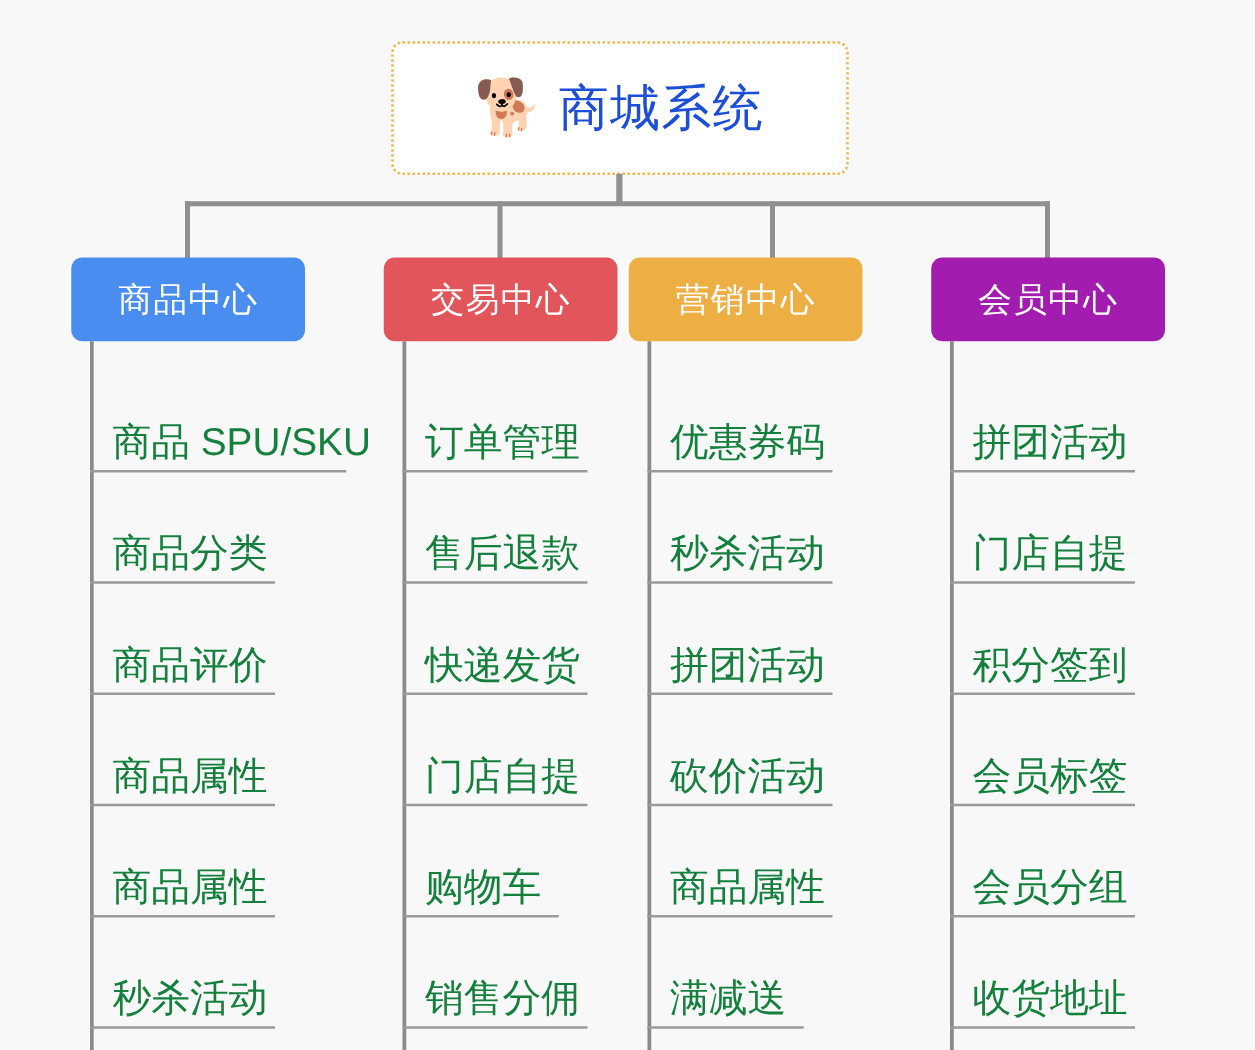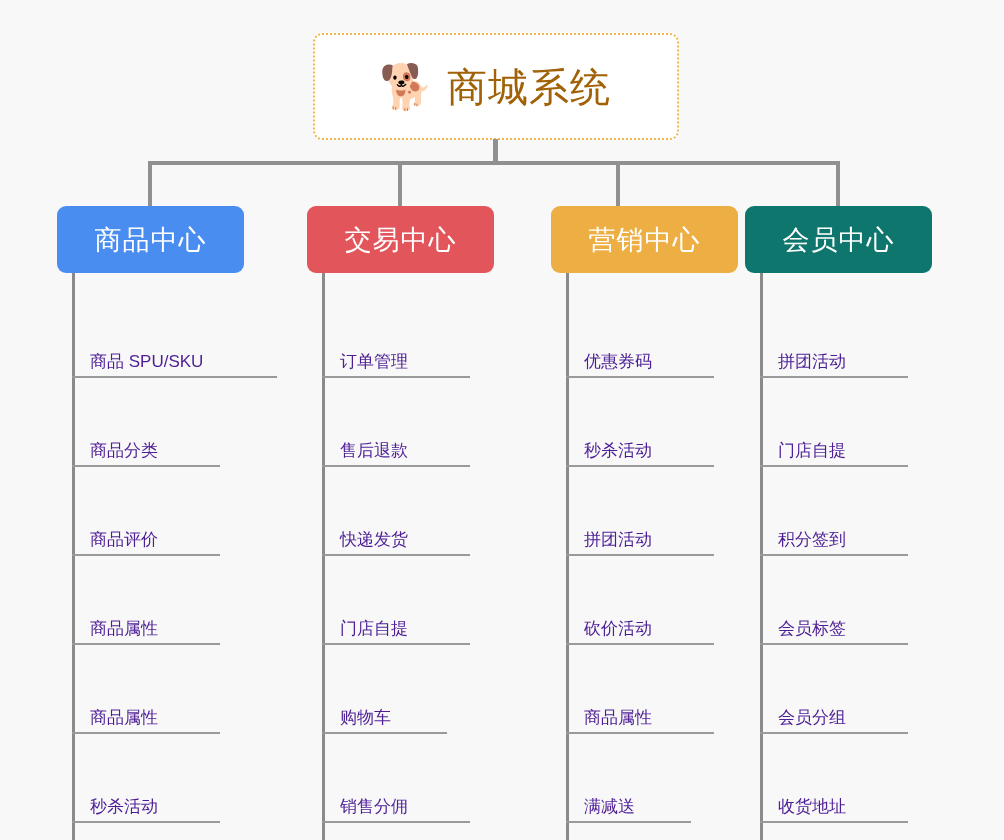--- a/index.html
+++ b/index.html
@@ -42,21 +42,21 @@
     font-size: 44px;
     line-height: 1;
     width: 52px;
     height: 52px;
     display: flex;
     align-items: center;
     justify-content: center;
   }
   .root-title {
     font-size: 40px;
-    color: #a16207;
+    color: #1d4ed8;
     letter-spacing: 1px;
     line-height: 1;
     white-space: nowrap;
   }
 
   
   .conn {
     position: absolute;
     background: #909090;
   }
@@ -82,21 +82,21 @@
   .conn-drop.d3 { left: 616px; }
   .conn-drop.d4 { left: 836px; }
 
   
   .branch {
     position: absolute;
     top: 206px;
   }
   .branch.b1 { left: 57px;  width: 260px; }
   .branch.b2 { left: 307px; width: 240px; }
-  .branch.b3 { left: 551px; width: 240px; font-family: Liberation Serif, serif; }
+  .branch.b3 { left: 503px; width: 240px; font-family: Liberation Serif, serif; }
   .branch.b4 { left: 745px; width: 240px; }
 
   .branch-header {
     height: 67px;
     border-radius: 9px;
     display: flex;
     align-items: center;
     justify-content: center;
     color: #ffffff;
     font-size: 27px;
@@ -130,22 +130,22 @@
 
   .leaf-item {
     position: relative;
     height: 89px;
     display: flex;
     align-items: flex-end;
     padding-left: 18px;
   }
   .leaf-text {
     display: inline-block;
-    font-size: 17px;
-    color: #4c1d95;
+    font-size: 31px;
+    color: #15803d;
     white-space: nowrap;
     padding-bottom: 6px;
     line-height: 1.15;
   }
   .leaf-underline {
     position: absolute;
     left: 0px;
     bottom: 0px;
     height: 2px;
     background: #9a9a9a;
@@ -261,21 +261,21 @@
         <span class="leaf-underline" style="width:148px"></span>
       </div>
       <div class="leaf-item">
         <span class="leaf-text">满减送</span>
         <span class="leaf-underline" style="width:125px"></span>
       </div>
     </div>
   </div>
 
   <div class="branch b4">
-    <div class="branch-header" style="background:#0f766e">
+    <div class="branch-header" style="background:#a21caf">
       <span>会员中心</span>
     </div>
     <div class="leaf-list">
       <div class="leaf-spine"></div>
       <div class="leaf-item">
         <span class="leaf-text">拼团活动</span>
         <span class="leaf-underline" style="width:148px"></span>
       </div>
       <div class="leaf-item">
         <span class="leaf-text">门店自提</span>

